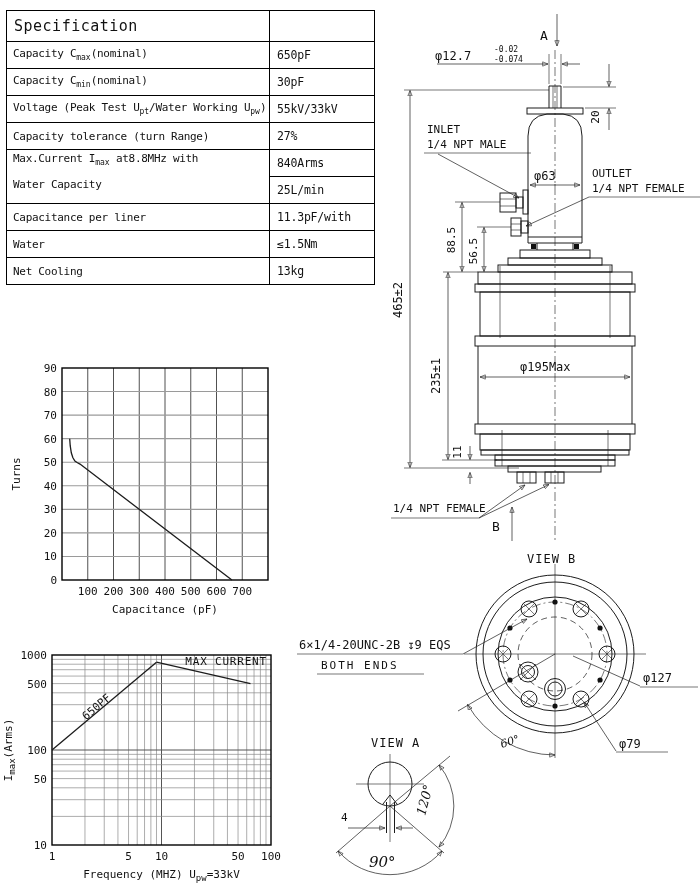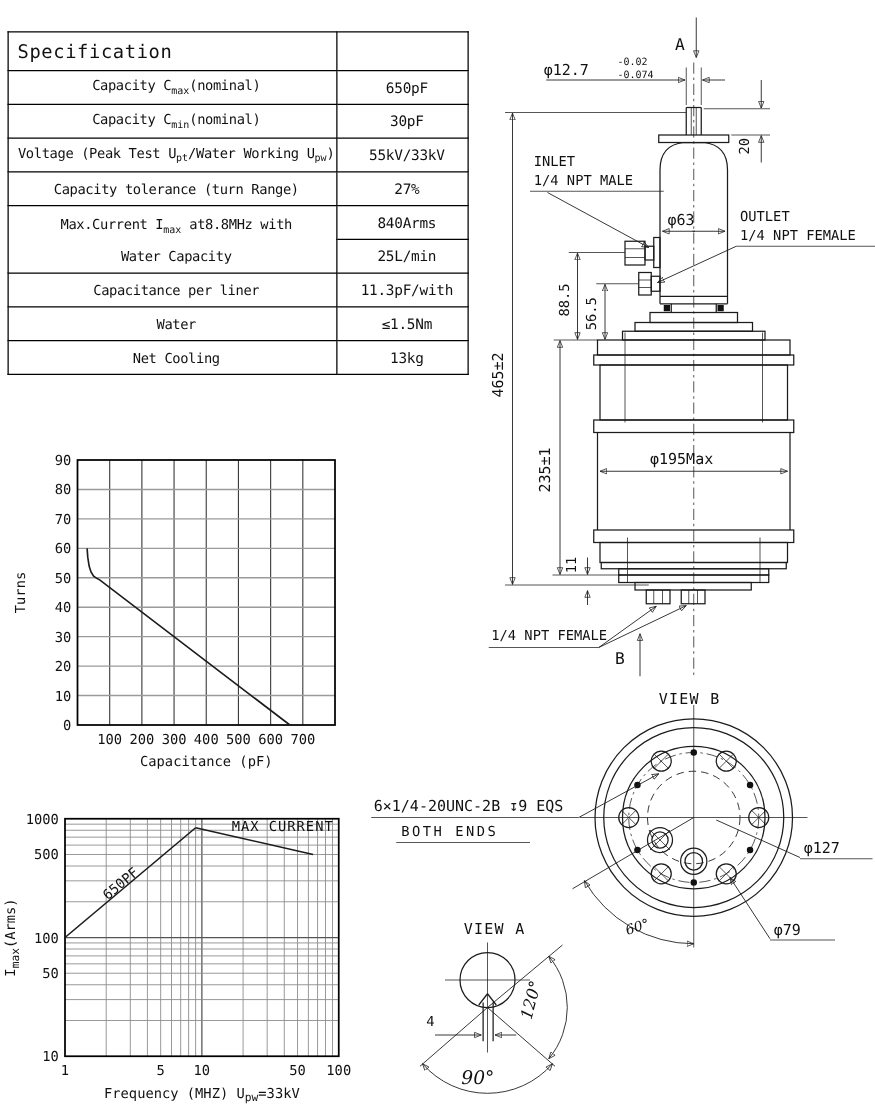--- a/index.html
+++ b/index.html
@@ -1,26 +1,26 @@
 <!DOCTYPE html>
 <html><head>
 <meta charset="utf-8">
 <style>
   html,body{margin:0;padding:0;background:#fff;}
   #page{position:relative;width:700px;height:885px;background:#fff;font-family:"DejaVu Sans Mono",monospace;color:#111;overflow:hidden;}
 
   
-  #spec{position:absolute;left:6px;top:25px;width:368px;border-collapse:collapse;table-layout:fixed;}
-  #spec th,#spec td{border:1.4px solid #000;padding:0;vertical-align:middle;text-align:center;}
+  #spec{position:absolute;left:6px;top:10px;width:368px;border-collapse:collapse;table-layout:fixed;}
+  #spec th,#spec td{border:1.4px solid #000;padding:0;vertical-align:middle;}
   #spec th{height:30px;text-align:left;font-weight:normal;font-size:15px;padding-left:7px;letter-spacing:.5px;}
   #spec td{height:26px;font-size:11px;}
   #spec td.lbl{padding-left:6px;letter-spacing:-.3px;}
   #spec td.val{padding-left:7px;font-size:11.5px;letter-spacing:-.2px;}
   #spec sub{font-size:8px;letter-spacing:0;}
-  #spec .lbl-line{height:26px;line-height:27px;}
+  #spec .lbl-line{height:26px;line-height:16px;}
   #spec col.c1{width:263px;} #spec col.c2{width:105px;}
 
   
   .chart{position:absolute;}
   .chart text{font-family:"DejaVu Sans Mono",monospace;font-size:11px;fill:#111;}
 
   
   #drawing{position:absolute;left:290px;top:0;}
   #drawing line,#drawing path,#drawing rect,#drawing circle,#drawing polyline{stroke:#1c1c1c;fill:none;stroke-width:1;}
   #drawing .thin{stroke-width:.6;}

